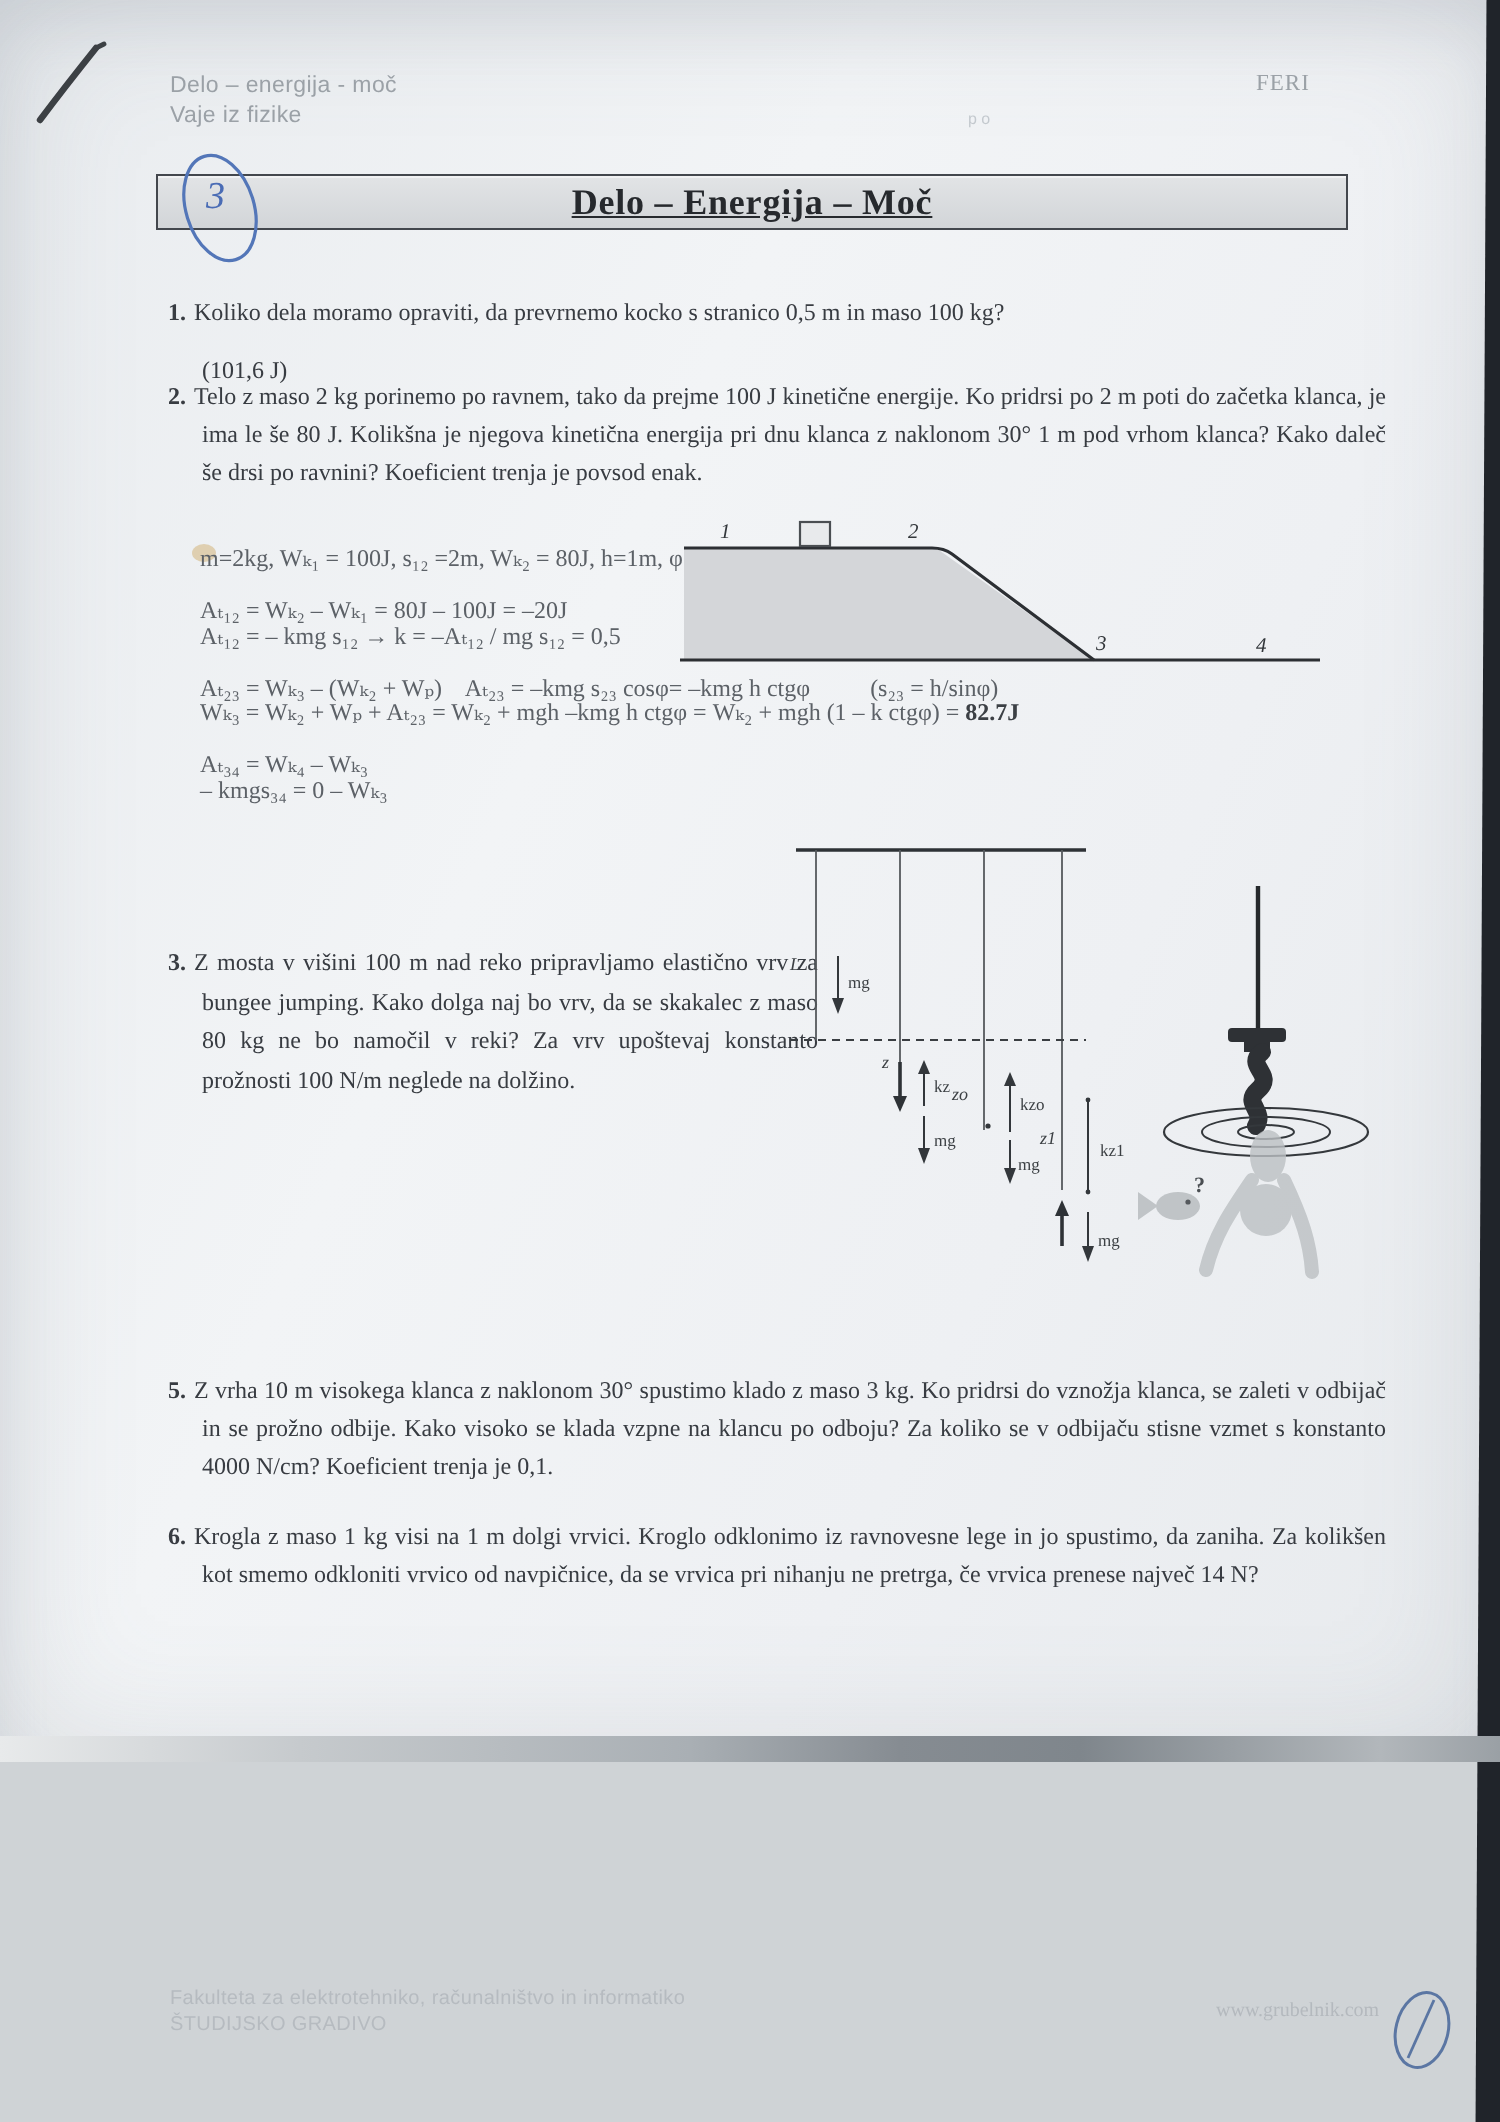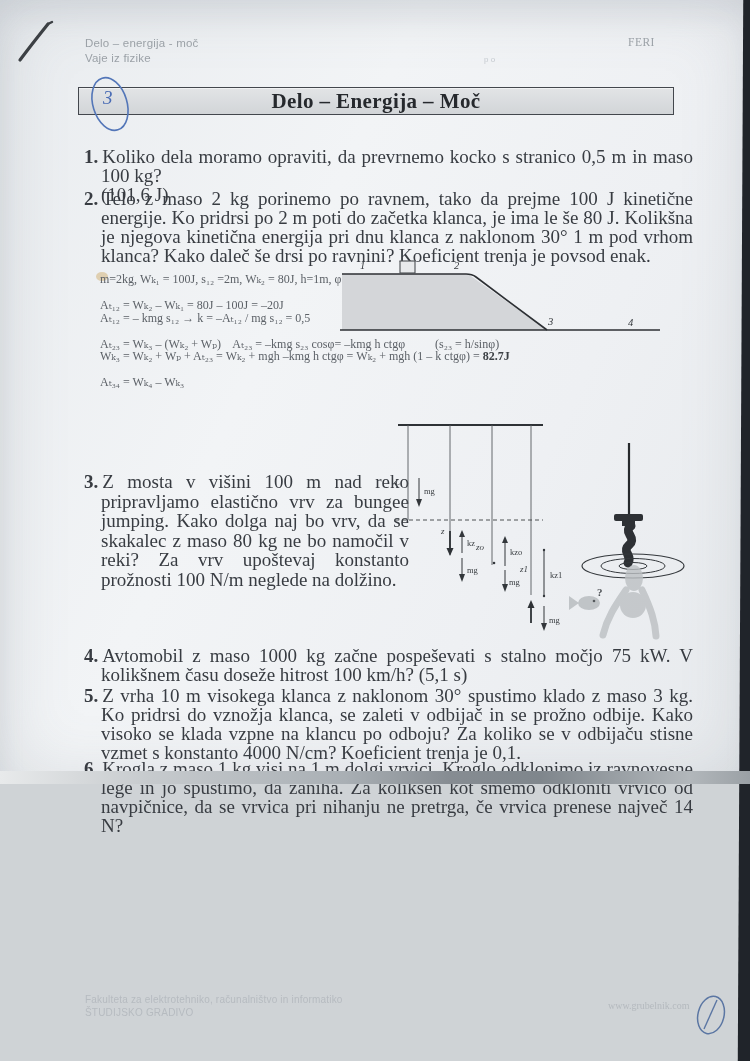--- a/index.html
+++ b/index.html
@@ -1,18 +1,18 @@
 <!DOCTYPE html>
 <html><head>
 <meta charset="utf-8">
 <style>
   html,body{margin:0;padding:0;}
   body{width:750px;height:1061px;overflow:hidden;background:#cfd3d6;}
   .page{
-    position:relative;width:750px;height:784px;
+    position:relative;width:750px;height:881px;
     background:linear-gradient(115deg,#e9ecef 0%,#f2f4f6 38%,#eef0f3 68%,#e7eaed 100%);
     font-family:"Liberation Serif","DejaVu Serif",serif;
     color:#3a3e44;
   }
   .vignette{position:absolute;inset:0;pointer-events:none;
     box-shadow:inset 0 0 70px rgba(110,120,132,.20), inset 0 14px 26px rgba(140,150,160,.14);}
   
   .edge-right{position:absolute;top:0;right:0;width:13px;height:1061px;background:#20242a;
     clip-path:polygon(48% 0,100% 0,100% 100%,6% 100%);}
   .edge-bottom{position:absolute;left:0;bottom:0;width:750px;height:13px;
@@ -22,26 +22,26 @@
     font-size:11.5px;line-height:15px;color:#9ba1a7;letter-spacing:.2px;}
   .hdr-right{position:absolute;left:628px;top:36px;font-family:Liberation Serif, serif;
     font-size:11.5px;color:#9ba1a7;letter-spacing:.5px;}
   .faint-mark{position:absolute;left:484px;top:55px;font-size:8px;color:#b9bfc5;opacity:.8;
     font-family:"Liberation Sans","DejaVu Sans",sans-serif;}
   
   .title-bar{position:absolute;left:78px;top:87px;width:594px;height:26px;
     border:1.6px solid #43474d;background:linear-gradient(to bottom,#e2e4e6,#d2d5d8);
     display:flex;align-items:center;justify-content:center;
     box-shadow:0 1px 0 rgba(255,255,255,.5) inset;}
-  .title-bar .t{font-size:21px;font-weight:bold;letter-spacing:.4px;color:#26292d;}
-  
-  .q{position:absolute;left:84px;width:592px;font-size:19px;line-height:19px;
+  .title-bar .t{font-size:18px;font-weight:bold;letter-spacing:.4px;color:#26292d;text-decoration:underline;}
+  
+  .q{position:absolute;left:84px;width:592px;font-size:12px;line-height:19px;
     text-align:justify;padding-left:17px;text-indent:-17px;color:#383c42;}
   .q .qn{font-weight:bold;margin-right:4px;}
-  .q .ans{text-indent:0;margin-top:0;}
+  .q .ans{text-indent:0;margin-top:10px;}
   .q.narrow{width:308px;line-height:19.6px;margin-top:12px;}
   
   .sol{position:absolute;left:100px;top:273px;width:440px;
     font-size:12px;line-height:12.3px;color:#5c6167;}
   .sol-line{margin:0;white-space:pre-wrap;}
   .sol-line b{color:#3c4045;}
   .s-gap{margin-top:14px;}
   .smudge{position:absolute;left:96px;top:272px;width:12px;height:9px;border-radius:50%;
     background:#dcc9a4;opacity:.85;}
   
@@ -90,20 +90,21 @@
   </div>
 
   <div class="smudge"></div>
   <div class="sol">
     <p class="sol-line"><span>m=2kg, Wₖ₁ = 100J, s₁₂ =2m, Wₖ₂ = 80J, h=1m, φ=30°</span></p>
     <p class="sol-line s-gap"><span>Aₜ₁₂ = Wₖ₂ – Wₖ₁ = 80J – 100J = –20J</span></p>
     <p class="sol-line"><span>Aₜ₁₂ = – kmg s₁₂ → k = –Aₜ₁₂ / mg s₁₂ = 0,5</span></p>
     <p class="sol-line s-gap"><span>Aₜ₂₃ = Wₖ₃ – (Wₖ₂ + Wₚ)    Aₜ₂₃ = –kmg s₂₃ cosφ= –kmg h ctgφ          (s₂₃ = h/sinφ)</span></p>
     <p class="sol-line"><span>Wₖ₃ = Wₖ₂ + Wₚ + Aₜ₂₃ = Wₖ₂ + mgh –kmg h ctgφ = Wₖ₂ + mgh (1 – k ctgφ) = </span><b>82.7J</b></p>
     <p class="sol-line s-gap"><span>Aₜ₃₄ = Wₖ₄ – Wₖ₃</span></p>
+    <p class="sol-line"><span>– kmgs₃₄ = 0 – Wₖ₃</span></p>
   </div>
 
   <svg class="svg-abs" style="left:336px;top:256px;" width="326" height="80" viewBox="0 0 326 80">
     <polygon points="6,18 132,18 211,74 6,74" fill="#d4d6d9" stroke="none"></polygon>
     <path d="M6,18 H130 Q136,18 140,21 L211,74" fill="none" stroke="#2c2f33" stroke-width="1.6"></path>
     <line x1="4" y1="74" x2="324" y2="74" stroke="#2c2f33" stroke-width="1.4"></line>
     <rect x="64" y="5" width="15" height="12" fill="#e8eaec" stroke="#4a4e52" stroke-width="1.1"></rect>
     <text x="24" y="13" font-size="10.5" font-style="italic" fill="#33373b">1</text>
     <text x="118" y="13" font-size="10.5" font-style="italic" fill="#33373b">2</text>
     <text x="212" y="69" font-size="10.5" font-style="italic" fill="#33373b">3</text>
@@ -181,23 +182,20 @@
 
       <g>
         <ellipse cx="196" cy="183" rx="11" ry="7" fill="#c0c4c7"></ellipse>
         <polygon points="186,183 176,176 176,190" fill="#c0c4c7"></polygon>
         <circle cx="201" cy="181" r="1.3" fill="#55595d"></circle>
         <text x="204" y="176" font-size="11" font-weight="bold" fill="#4a4e52">?</text>
       </g>
     </g>
   </svg>
 
-  <div class="q" style="top:646px;">
-    <b class="qn">4.</b><span>Avtomobil z maso 1000 kg začne pospeševati s stalno močjo 75 kW. V kolikšnem času doseže hitrost 100 km/h? (5,1 s)</span>
-  </div>
 
   <div class="q" style="top:686px;">
     <b class="qn">5.</b><span>Z vrha 10 m visokega klanca z naklonom 30° spustimo klado z maso 3 kg. Ko pridrsi do vznožja klanca, se zaleti v odbijač in se prožno odbije. Kako visoko se klada vzpne na klancu po odboju? Za koliko se v odbijaču stisne vzmet s konstanto 4000 N/cm? Koeficient trenja je 0,1.</span>
   </div>
 
   <div class="q" style="top:759px;">
     <b class="qn">6.</b><span>Krogla z maso 1 kg visi na 1 m dolgi vrvici. Kroglo odklonimo iz ravnovesne lege in jo spustimo, da zaniha. Za kolikšen kot smemo odkloniti vrvico od navpičnice, da se vrvica pri nihanju ne pretrga, če vrvica prenese največ 14 N?</span>
   </div>
 
   <div class="ftr-left">

